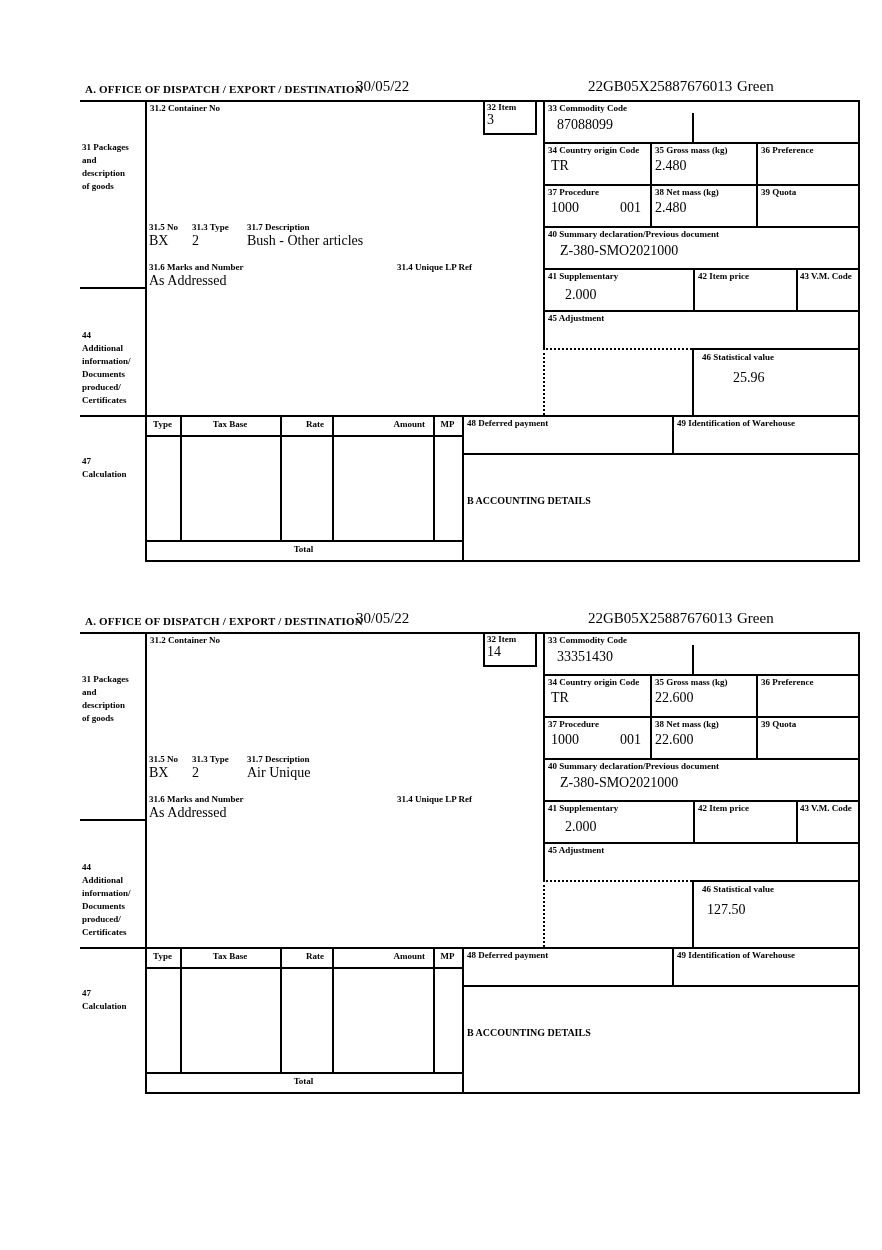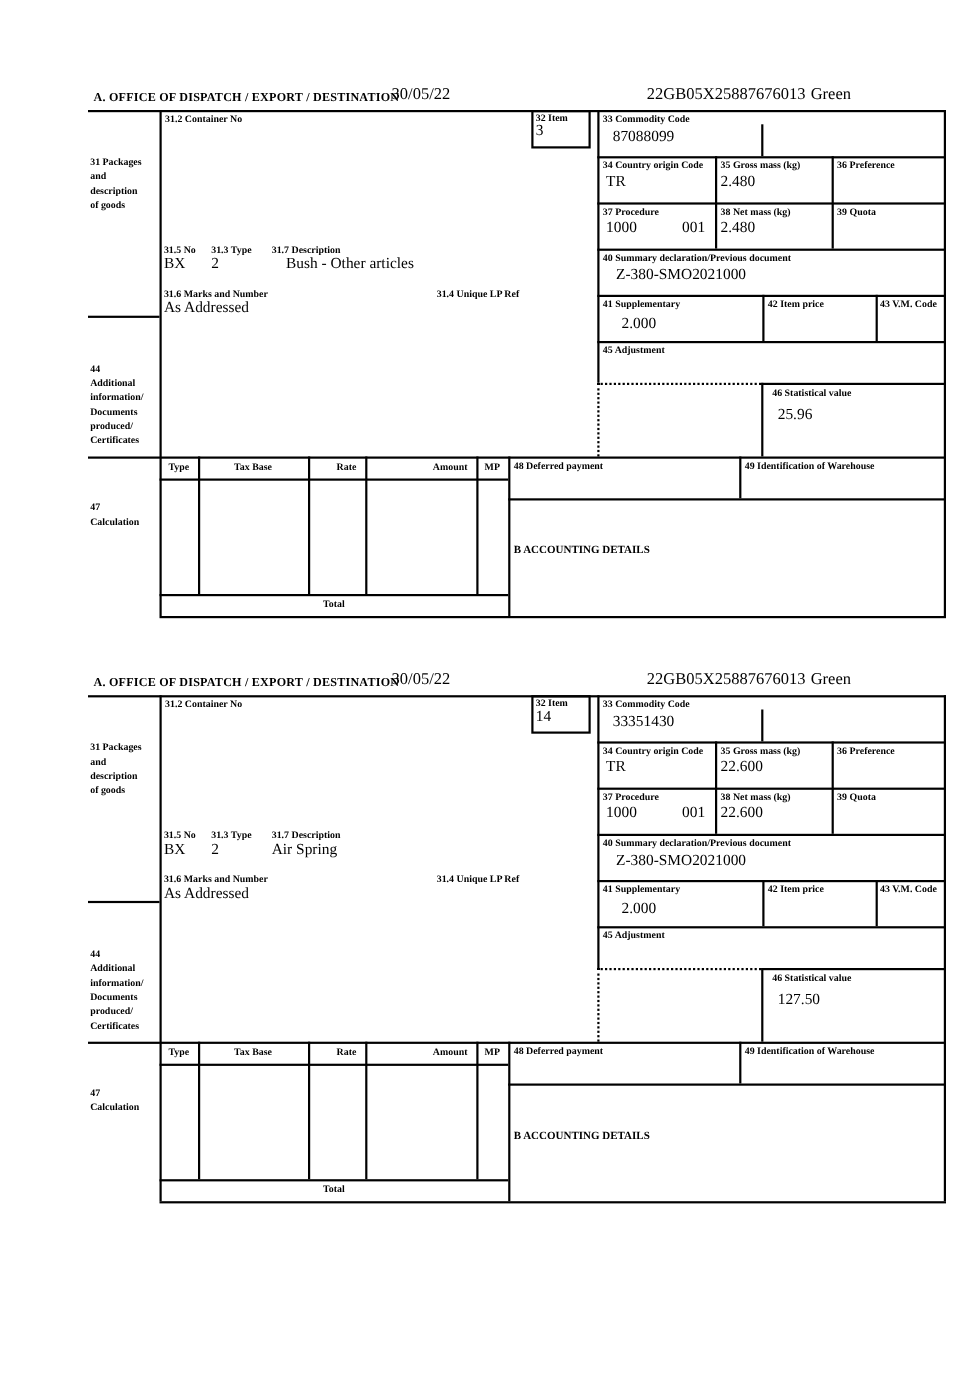--- a/index.html
+++ b/index.html
@@ -80,21 +80,21 @@
     <div class="lab multi" style="left:82px;top:338px;width:62px;">47
 Calculation</div>
 
     <div class="lab" style="left:150px;top:23px;">31.2 Container No</div>
     <div class="val" style="left:150px;top:37px;"></div>
     <div class="lab" style="left:149px;top:142px;">31.5 No</div>
     <div class="lab" style="left:192px;top:142px;">31.3 Type</div>
     <div class="lab" style="left:247px;top:142px;">31.7 Description</div>
     <div class="val" style="left:149px;top:153px;">BX</div>
     <div class="val" style="left:192px;top:153px;">2</div>
-    <div class="val" style="left:247px;top:153px;margin-left:13px;">Bush - Other articles</div>
+    <div class="val" style="left:247px;top:153px;">Bush - Other articles</div>
     <div class="lab" style="left:149px;top:182px;">31.6 Marks and Number</div>
     <div class="lab" style="left:397px;top:182px;">31.4 Unique LP Ref</div>
     <div class="val" style="left:149px;top:193px;">As Addressed</div>
     <div class="val" style="left:397px;top:193px;"></div>
 
     <div class="lab" style="left:548px;top:23px;">33 Commodity Code</div>
     <div class="val" style="left:557px;top:37px;">87088099</div>
 
     <div class="lab" style="left:548px;top:65px;">34 Country origin Code</div>
     <div class="val" style="left:551px;top:78px;">TR</div>
@@ -117,21 +117,21 @@
     <div class="lab" style="left:548px;top:191px;">41 Supplementary</div>
     <div class="val" style="left:565px;top:207px;">2.000</div>
     <div class="lab" style="left:698px;top:191px;">42 Item price</div>
     <div class="val" style="left:698px;top:207px;"></div>
     <div class="lab" style="left:800px;top:191px;">43 V.M. Code</div>
     <div class="val" style="left:800px;top:207px;"></div>
 
     <div class="lab" style="left:548px;top:233px;">45 Adjustment</div>
 
     <div class="lab" style="left:702px;top:272px;">46 Statistical value</div>
-    <div class="val" style="left:707px;top:290px;">25.96</div>
+    <div class="val" style="left:733px;top:290px;">25.96</div>
 
     <div class="th" style="left:145px;width:35px;">Type</div>
     <div class="th" style="left:180px;width:100px;">Tax Base</div>
     <div class="th right" style="left:280px;width:48px;">Rate</div>
     <div class="th right" style="left:332px;width:97px;">Amount</div>
     <div class="th" style="left:433px;width:29px;">MP</div>
     <div class="th" style="left:145px;top:464px;width:317px;">Total</div>
 
     <div class="lab" style="left:467px;top:338px;">48 Deferred payment</div>
     <div class="lab" style="left:677px;top:338px;">49 Identification of Warehouse</div>
@@ -194,21 +194,21 @@
     <div class="lab multi" style="left:82px;top:338px;width:62px;">47
 Calculation</div>
 
     <div class="lab" style="left:150px;top:23px;">31.2 Container No</div>
     <div class="val" style="left:150px;top:37px;"></div>
     <div class="lab" style="left:149px;top:142px;">31.5 No</div>
     <div class="lab" style="left:192px;top:142px;">31.3 Type</div>
     <div class="lab" style="left:247px;top:142px;">31.7 Description</div>
     <div class="val" style="left:149px;top:153px;">BX</div>
     <div class="val" style="left:192px;top:153px;">2</div>
-    <div class="val" style="left:247px;top:153px;">Air Spring</div>
+    <div class="val" style="left:247px;top:153px;">Air Unique</div>
     <div class="lab" style="left:149px;top:182px;">31.6 Marks and Number</div>
     <div class="lab" style="left:397px;top:182px;">31.4 Unique LP Ref</div>
     <div class="val" style="left:149px;top:193px;">As Addressed</div>
     <div class="val" style="left:397px;top:193px;"></div>
 
     <div class="lab" style="left:548px;top:23px;">33 Commodity Code</div>
     <div class="val" style="left:557px;top:37px;">33351430</div>
 
     <div class="lab" style="left:548px;top:65px;">34 Country origin Code</div>
     <div class="val" style="left:551px;top:78px;">TR</div>

